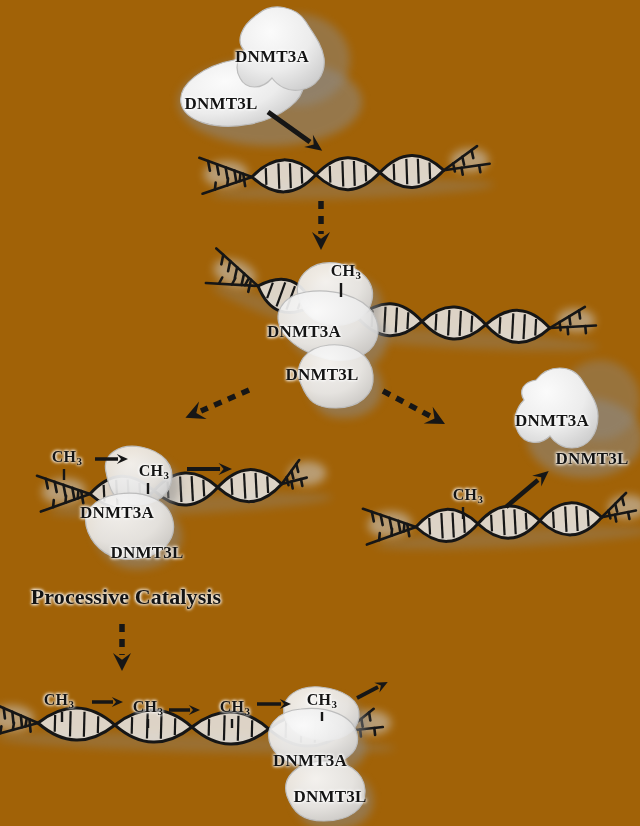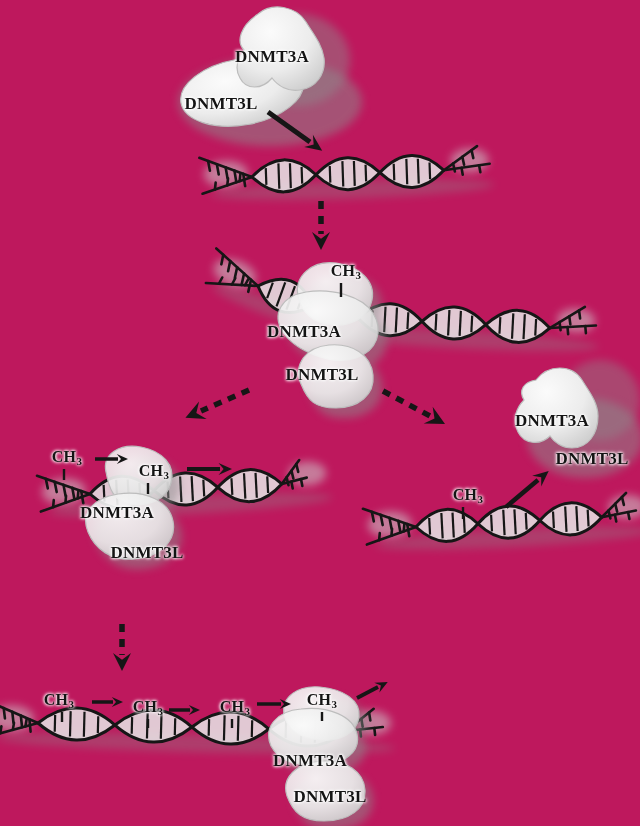--- a/index.html
+++ b/index.html
@@ -1,16 +1,16 @@
 <!DOCTYPE html>
 <html><head>
 <meta charset="utf-8">
 <style>
   html,body{margin:0;padding:0;background:#fff;}
-  .fig{position:relative;width:640px;height:826px;background:#be185d;overflow:hidden;
+  .fig{position:relative;width:640px;height:826px;background:#a16207;overflow:hidden;
        font-family:"Liberation Serif",serif;}
   .fig svg{position:absolute;left:0;top:0;}
   .label{position:absolute;transform:translate(-50%,-50%);font-weight:bold;color:#141414;
          white-space:nowrap;font-size:17px;letter-spacing:.2px;
          text-shadow:0 0 3px #fff,0 0 3px #fff,0 0 4px #fff;}
   .ch3{font-size:16px;}
   .ch3 sub{font-size:11px;vertical-align:-3px;margin-left:.5px;}
   .title{font-size:22px;letter-spacing:.1px;}
 </style>
 </head>
@@ -342,20 +342,21 @@
 
   <div class="label ch3" style="left:67px;top:457px"><span>CH</span><sub>3</sub></div>
   <div class="label ch3" style="left:154px;top:471px"><span>CH</span><sub>3</sub></div>
   <div class="label" style="left:117px;top:513px">DNMT3A</div>
   <div class="label" style="left:147px;top:553px">DNMT3L</div>
 
   <div class="label" style="left:552px;top:421px">DNMT3A</div>
   <div class="label" style="left:592px;top:459px">DNMT3L</div>
   <div class="label ch3" style="left:468px;top:495px"><span>CH</span><sub>3</sub></div>
 
+  <div class="label title" style="left:126px;top:597px">Processive Catalysis</div>
 
   <div class="label ch3" style="left:59px;top:700px"><span>CH</span><sub>3</sub></div>
   <div class="label ch3" style="left:148px;top:707px"><span>CH</span><sub>3</sub></div>
   <div class="label ch3" style="left:235px;top:707px"><span>CH</span><sub>3</sub></div>
   <div class="label ch3" style="left:322px;top:700px"><span>CH</span><sub>3</sub></div>
   <div class="label" style="left:310px;top:761px">DNMT3A</div>
   <div class="label" style="left:330px;top:797px">DNMT3L</div>
 </div>
 
 </body></html>

